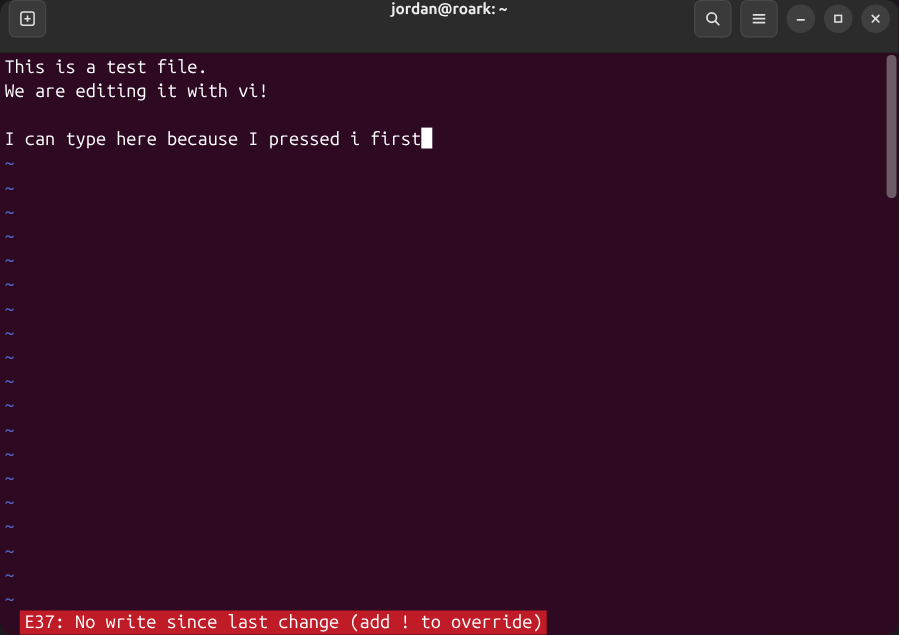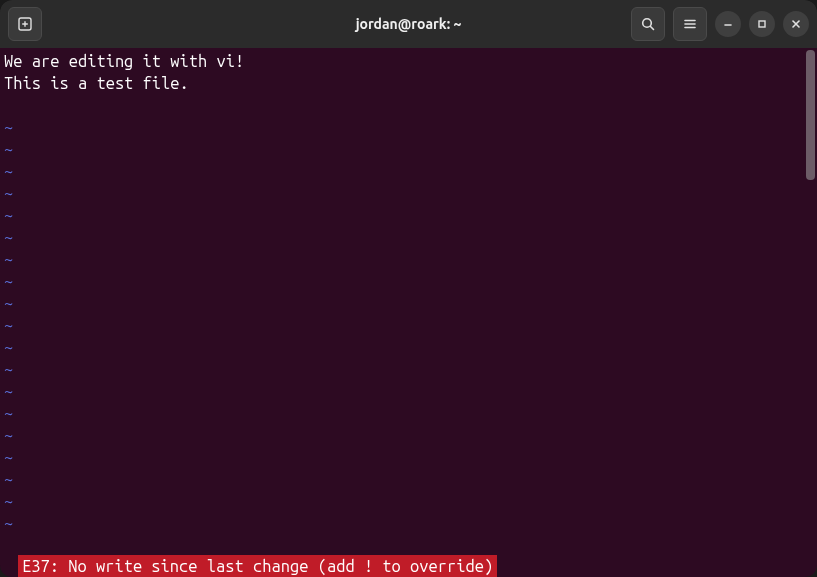--- a/index.html
+++ b/index.html
@@ -12,21 +12,21 @@
       height: 577px;
       background: #1a1a1a;
       font-family: "Ubuntu Mono", "DejaVu Sans Mono", monospace;
       overflow: hidden;
       border-radius: 12px;
     }
     .titlebar {
       height: 48px;
       background: #2b2b2b;
       display: flex;
-      align-items: center;
+      align-items: flex-start;
       padding: 0 8px;
       position: relative;
       border-top-left-radius: 12px;
       border-top-right-radius: 12px;
     }
     .titlebar-left {
       display: flex;
       align-items: center;
     }
     .tb-btn {
@@ -164,23 +164,24 @@
       <svg width="12" height="12" viewBox="0 0 12 12">
         <line x1="3" y1="3" x2="9" y2="9" stroke="#e0e0e0" stroke-width="1.6" stroke-linecap="round"></line>
         <line x1="9" y1="3" x2="3" y2="9" stroke="#e0e0e0" stroke-width="1.6" stroke-linecap="round"></line>
       </svg>
     </div>
   </div>
 </div>
 
 <div class="terminal-body">
   <div id="buffer-lines">
+      <div class="line">This is a test file.</div>
       <div class="line">We are editing it with vi!</div>
-      <div class="line">This is a test file.</div>
       <div class="line"></div>
+      <div class="line">I can type here because I pressed i first<span class="cursor"></span></div>
     </div>
   <div id="tilde-lines">
       <div class="line tilde">~</div>
       <div class="line tilde">~</div>
       <div class="line tilde">~</div>
       <div class="line tilde">~</div>
       <div class="line tilde">~</div>
       <div class="line tilde">~</div>
       <div class="line tilde">~</div>
       <div class="line tilde">~</div>

